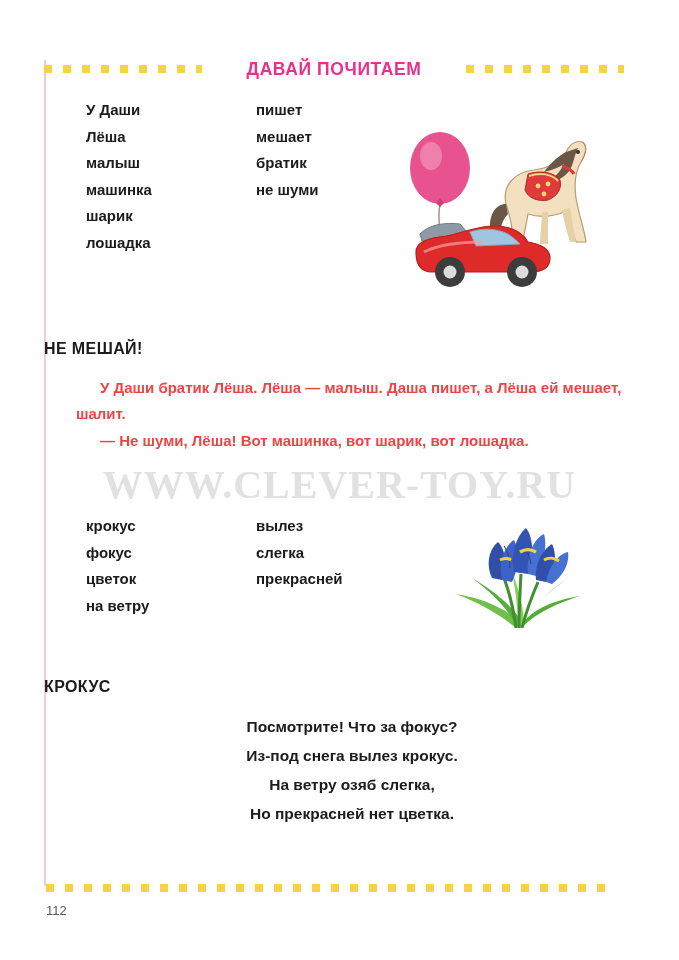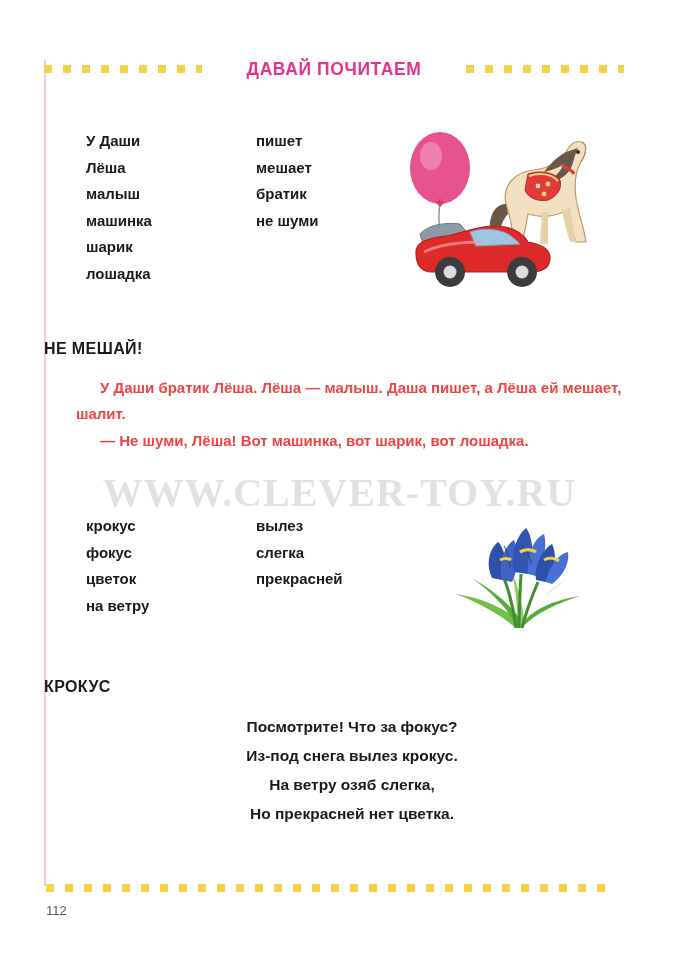--- a/index.html
+++ b/index.html
@@ -101,21 +101,21 @@
     flex-direction: column;
   }
   .wordcol .w {
     font-size: 15px;
     font-weight: bold;
     color: #1b1b1b;
     line-height: 26.5px;
     white-space: nowrap;
   }
 
-  #wordblock-1 { left: 86px; top: 128px; justify-content: space-between; }
+  #wordblock-1 { left: 86px; top: 97px; justify-content: space-between; }
   #wordblock-1 .col-a { width: 170px; }
   #wordblock-2 { left: 86px; top: 513px; }
   #wordblock-2 .col-a { width: 170px; }
 
   
   .story-title {
     position: absolute;
     width: 580px;
     left: 44px;
     text-align: left;
@@ -172,21 +172,21 @@
   }
 
   
   .watermark {
     position: absolute;
     left: 0;
     top: 452px;
     width: 679px;
     height: 64px;
     display: flex;
-    align-items: flex-end;
+    align-items: center;
     justify-content: center;
     pointer-events: none;
   }
   .watermark .wm-text {
     font-family: "Liberation Serif", serif;
     font-weight: bold;
     font-size: 40px;
     letter-spacing: 1px;
     color: rgba(120,120,120,0.22);
     text-shadow: 1px 1px 0 rgba(255,255,255,0.65);

